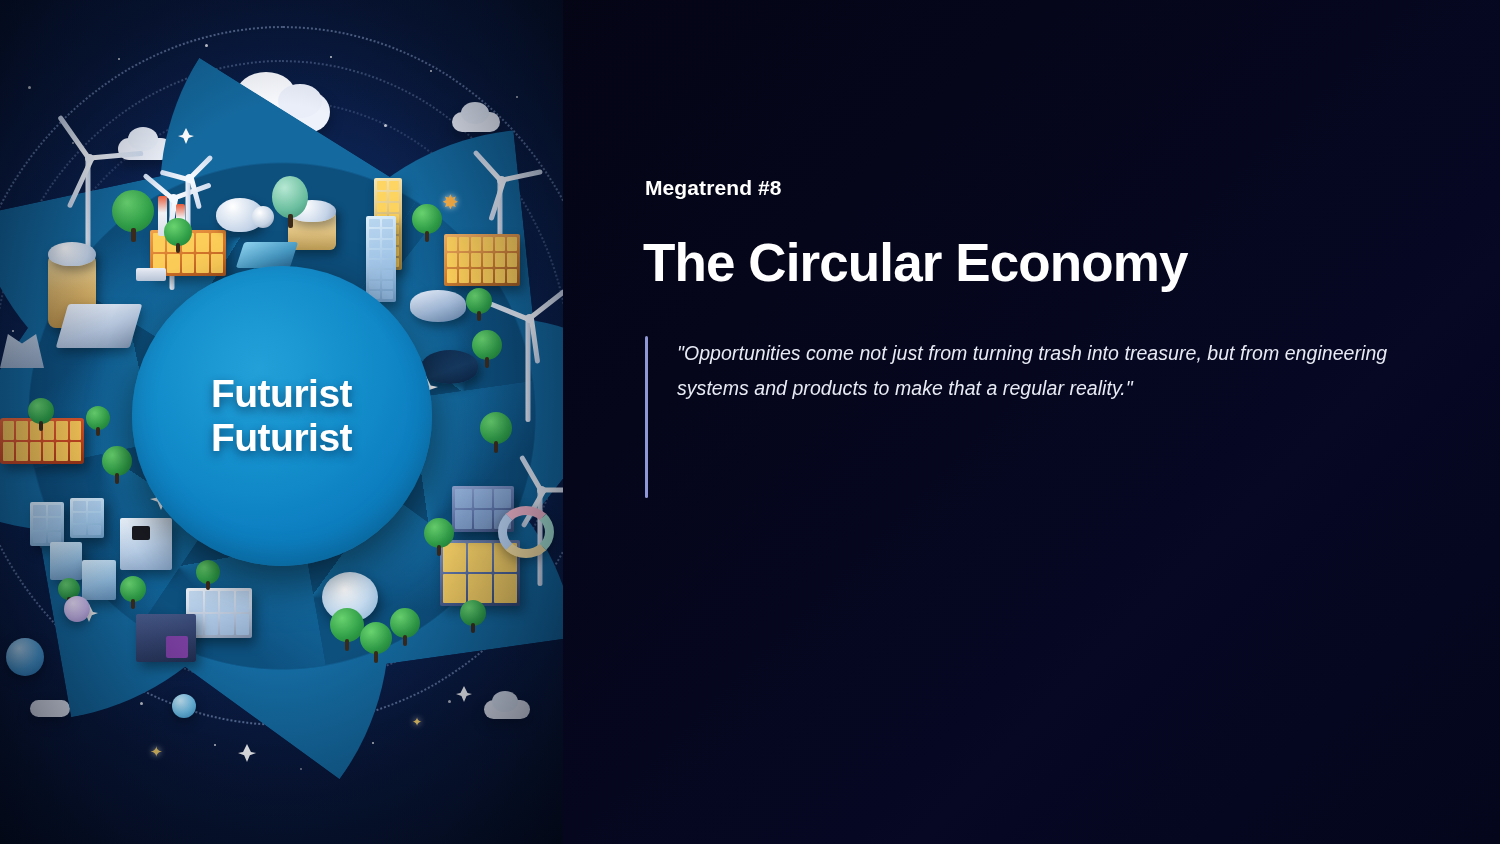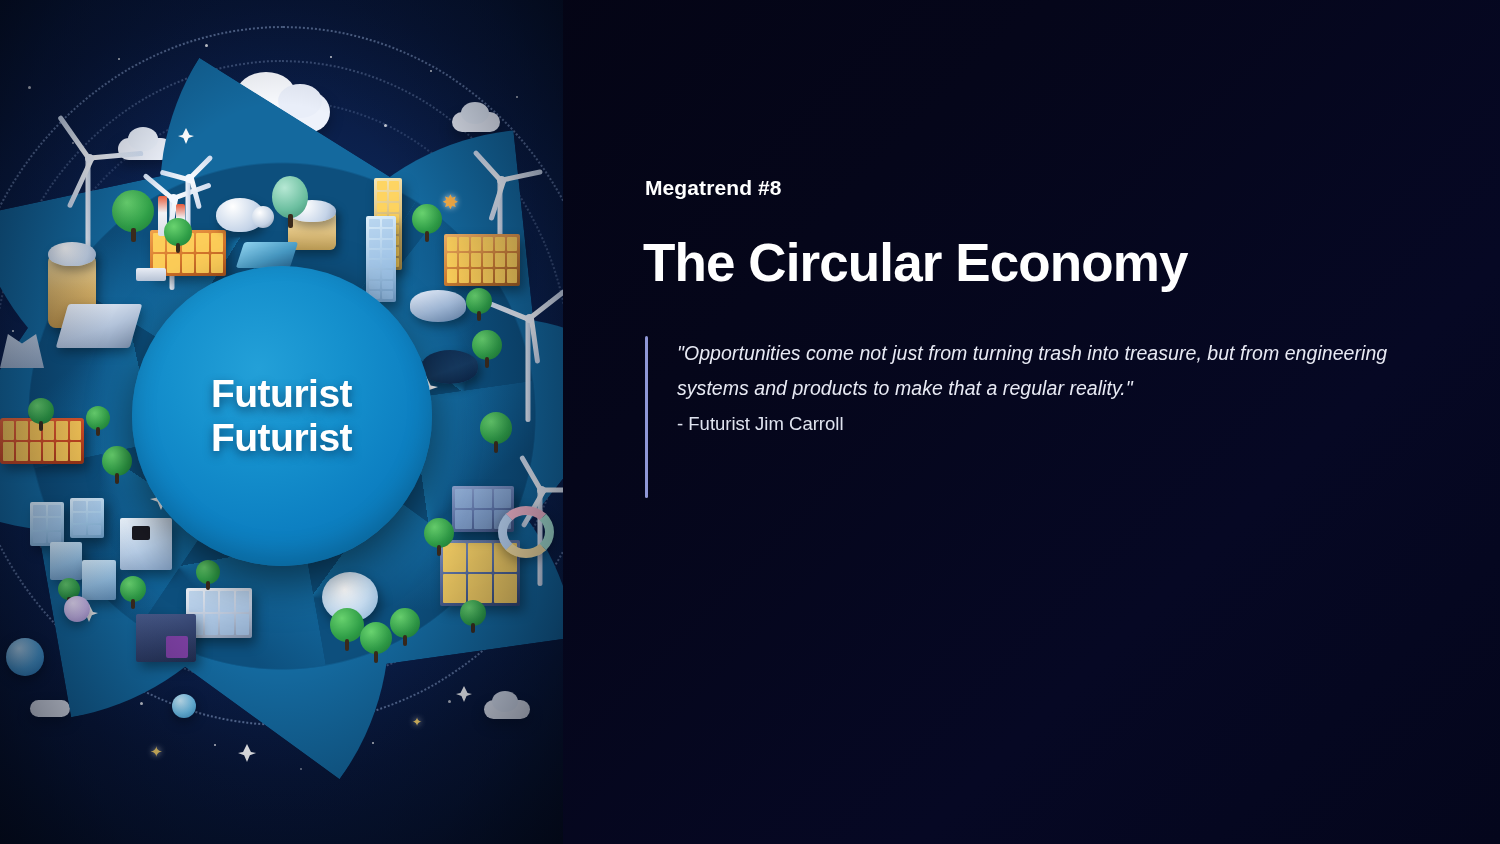--- a/index.html
+++ b/index.html
@@ -710,20 +710,19 @@
   <div class="content-panel">
     <div class="content-inner">
 
       <div class="eyebrow">Megatrend #8</div>
 
       <h1 class="headline">The Circular Economy</h1>
 
       <div class="quote-block">
         <span class="quote-bar"></span>
         <div class="quote-text">"Opportunities come not just from turning trash into treasure, but from engineering systems and products to make that a regular reality."</div>
-        <div class="quote-attrib">- Futurist Jim Carroll</div>
       </div>
 
 
     </div>
   </div>
 
 </div>
 
 </body></html>

